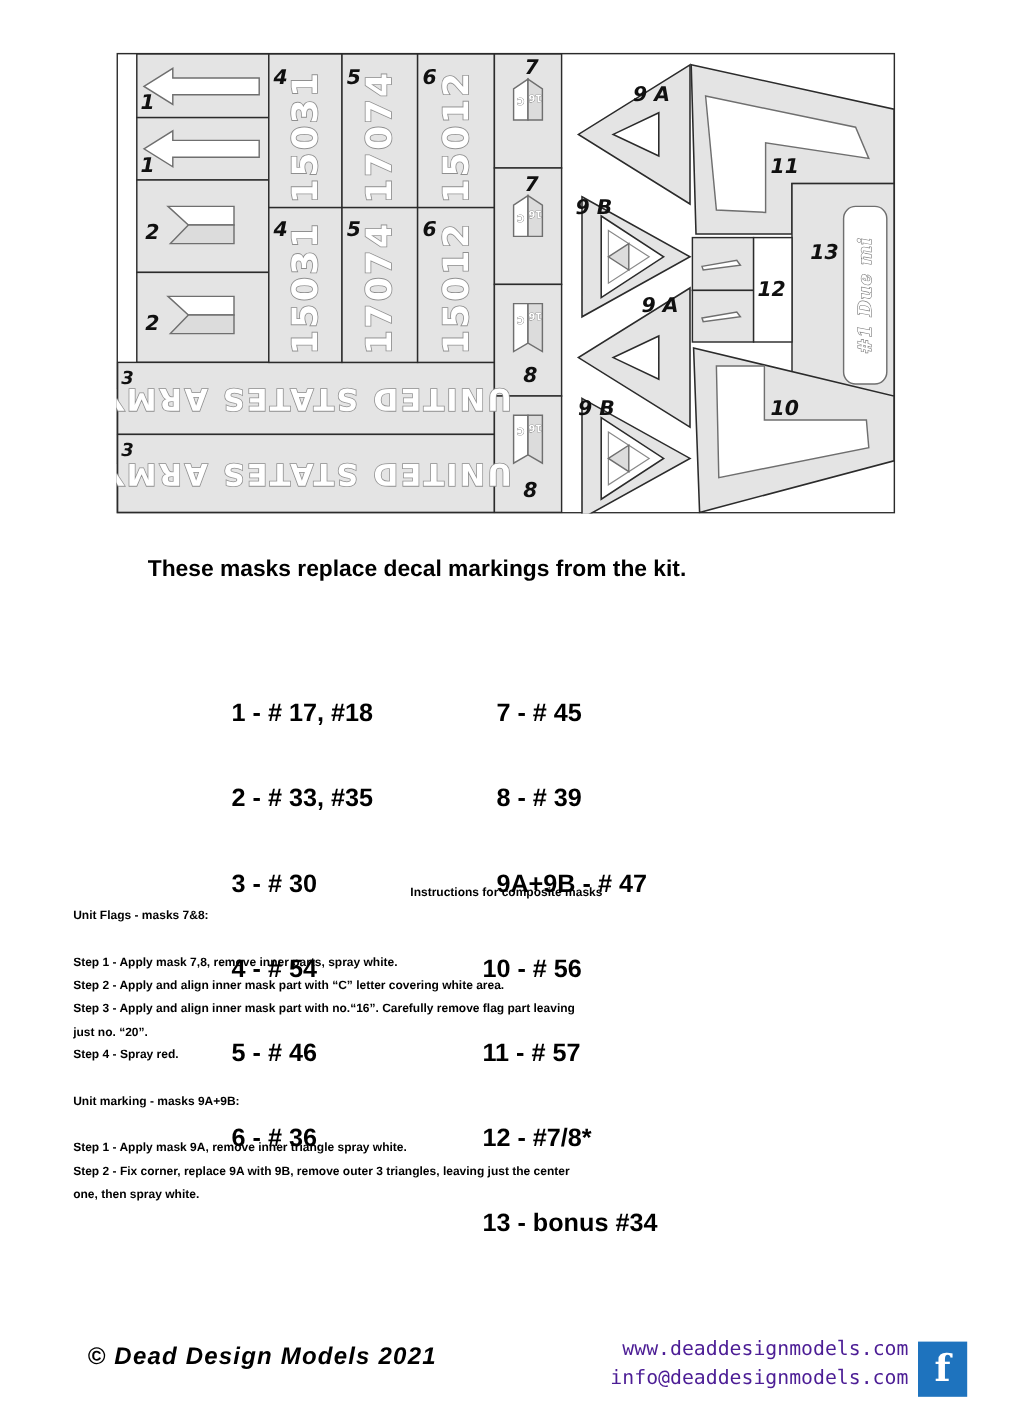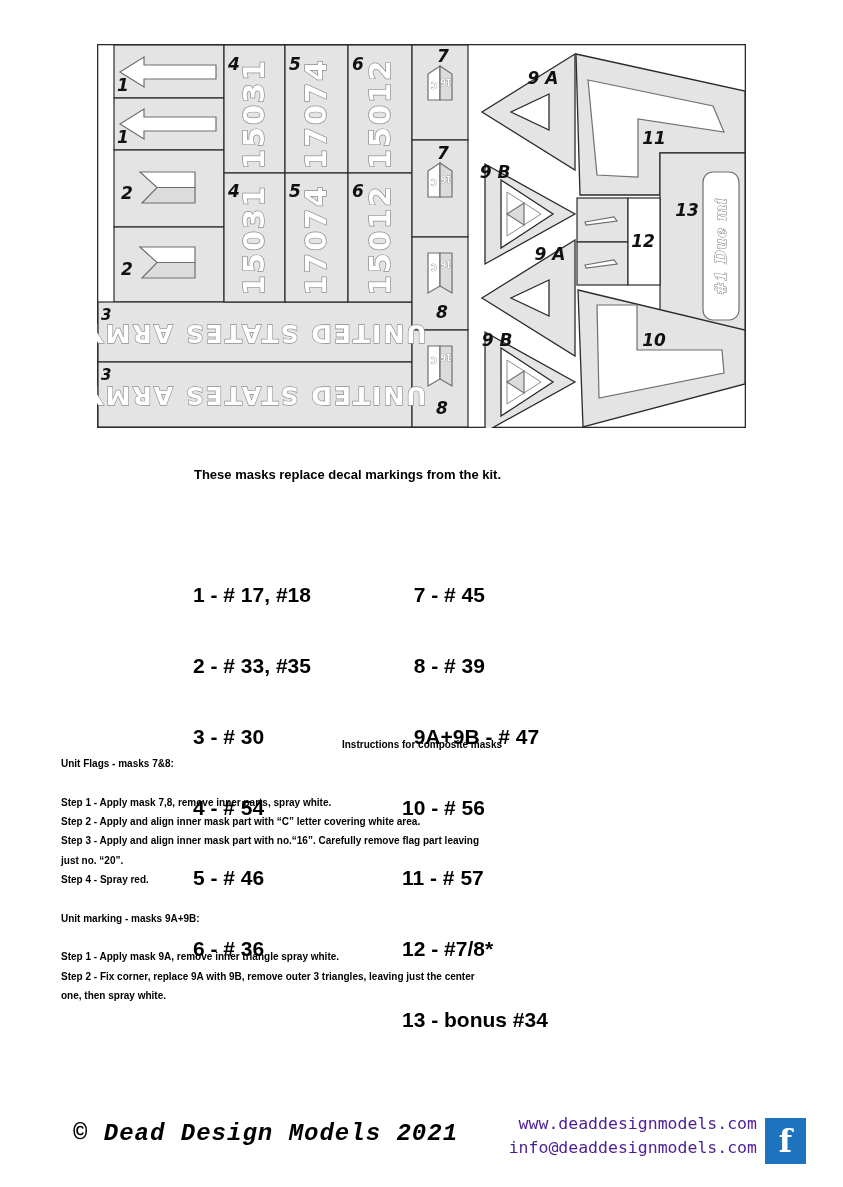--- a/index.html
+++ b/index.html
@@ -28,33 +28,33 @@
   .tiny{font-family:"DejaVu Sans",sans-serif;font-weight:bold;font-size:8px;
         fill:#ffffff;stroke:#777;stroke-width:0.6px;paint-order:stroke;
         text-anchor:middle;}
   .art13{font-family:"DejaVu Serif",serif;font-style:italic;font-weight:bold;
          font-size:15px;letter-spacing:1px;fill:#ffffff;stroke:#7a7a7a;
          stroke-width:1px;paint-order:stroke;text-anchor:middle;
          dominant-baseline:central;}
 
   
   .heading{left:0;top:462px;width:695px;text-align:center;font-weight:bold;
-           font-size:13px;line-height:25px;}
+           font-size:19px;line-height:25px;}
   .col{font-weight:bold;font-size:21px;line-height:23.6px;white-space:pre;}
   .col-left{left:193px;top:536px;}
   .col-right{left:402px;top:536px;}
 
   .instr{left:61px;top:735px;width:722px;font-weight:bold;font-size:10px;
          line-height:19.3px;}
   .instr .title{text-align:center;}
   .iline{min-height:19.3px;white-space:pre-wrap;}
 
   
-  .copyright{left:73px;top:1120px;font-family:Liberation Mono, monospace;
-             font-style:italic;font-weight:bold;font-size:24px;
+  .copyright{left:73px;top:1120px;font-family:Liberation Sans, sans-serif;
+             font-style:italic;font-weight:bold;font-size:20px;
              letter-spacing:1px;color:#000;}
   .webbox{left:0;top:1112px;width:757px;text-align:right;
           font-family:"DejaVu Sans Mono",monospace;font-size:16.5px;
           line-height:24px;color:#4c1d95;}
   .fb{left:765px;top:1118px;width:41px;height:46px;background:#1e73be;
       color:#fff;text-align:center;font-family:"DejaVu Serif",serif;
       font-weight:bold;font-size:31px;line-height:46px;}
 </style>
 </head>
 <body>

